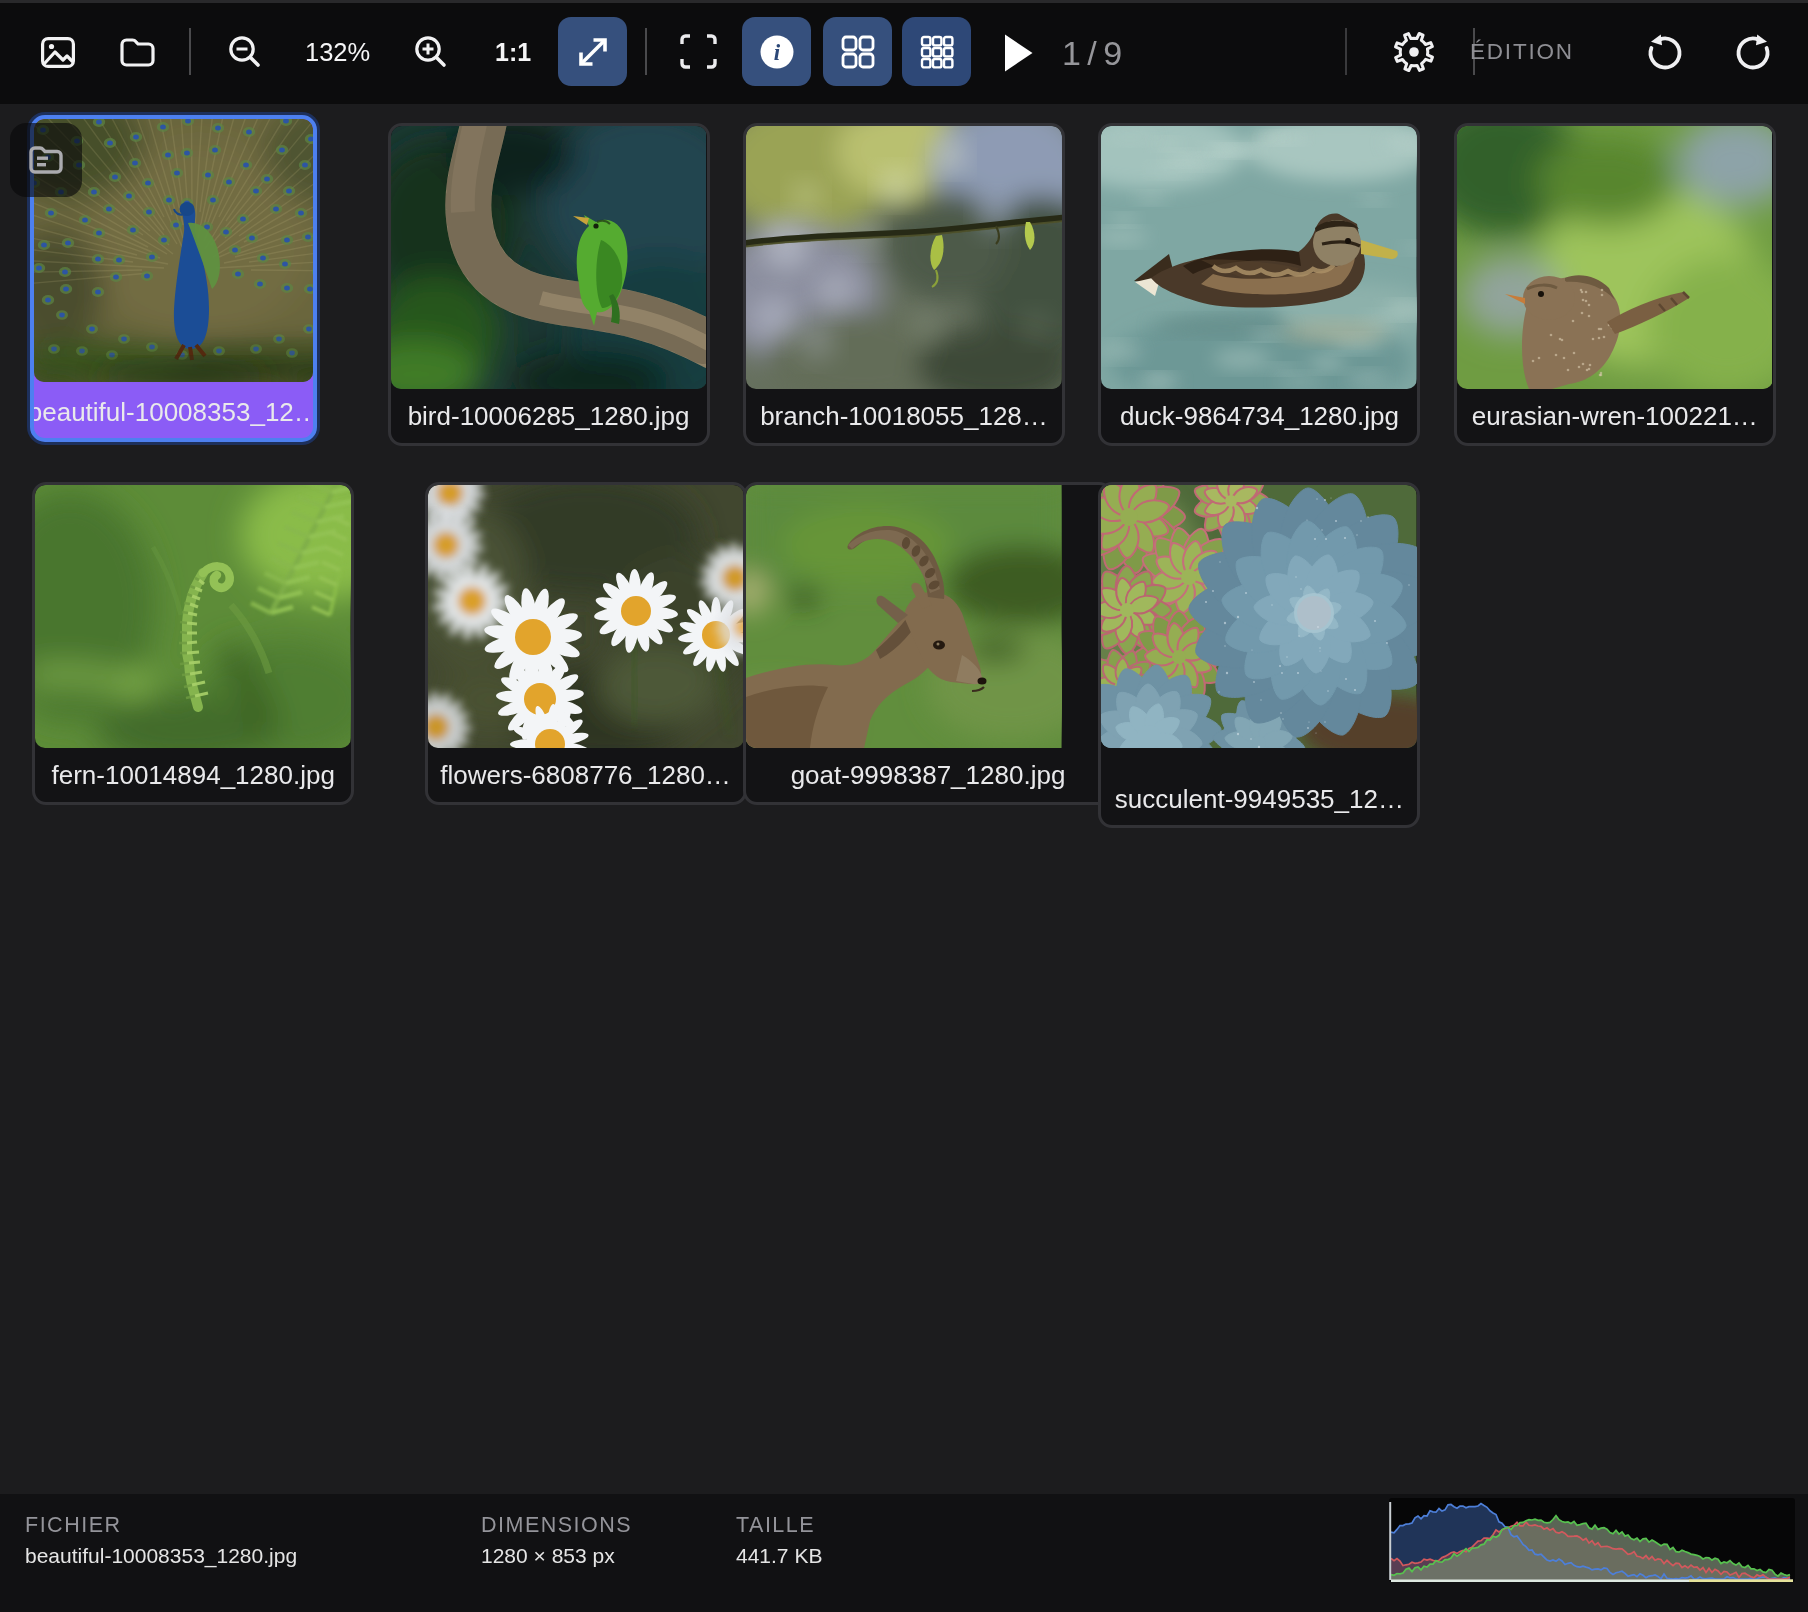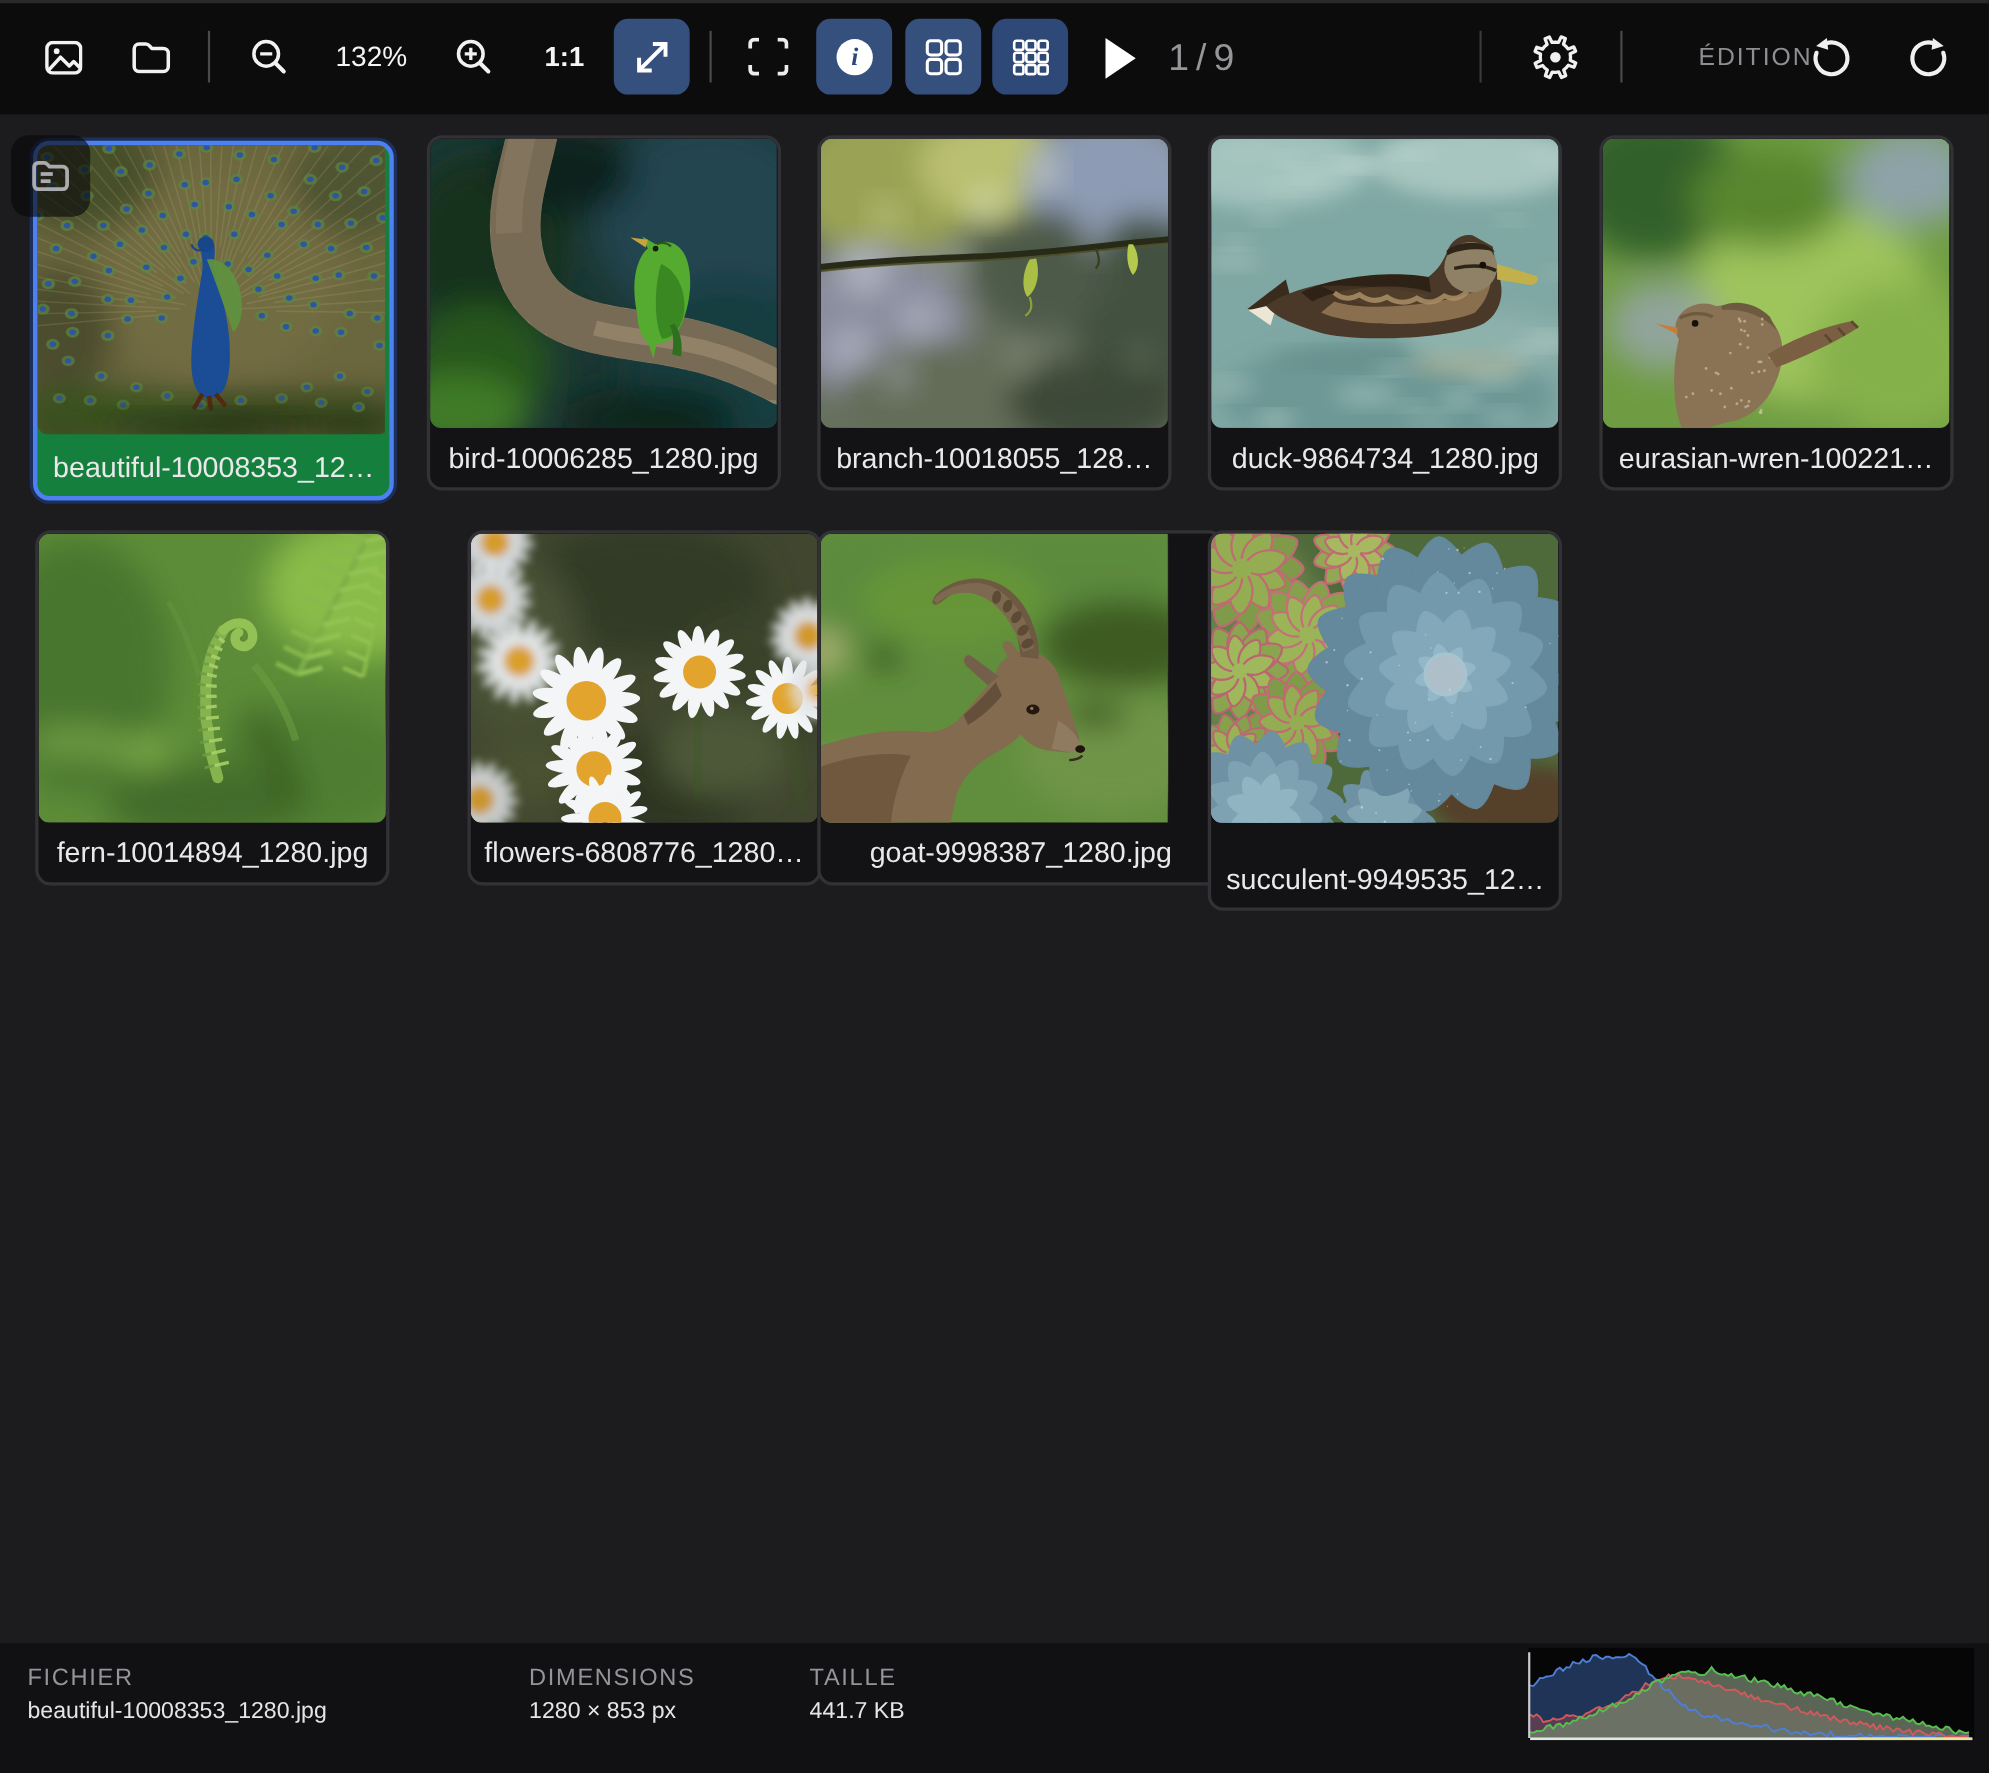--- a/index.html
+++ b/index.html
@@ -89,34 +89,34 @@
       <div class="ti" style="left:1003px;top:33px"><svg width="31" height="40" viewBox="0 0 31 40">
           <path d="M2,1.5 L29.5,20 L2,38.5 Z" fill="#fff"></path>
         </svg></div>
       <div class="ttxt" style="left:1062px;top:34px;font-size:34px;color:#96969a;letter-spacing:-1.5px;">1 / 9</div>
       <div class="tdiv" style="left:1345px;background:#3a3a3c"></div>
       <div class="ti" style="left:1393px;top:31px"><svg width="42" height="42" viewBox="0 0 42 42">
           <path d="M33.7,15.7 L34.6,18.6 L40.1,18.9 L40.1,23.1 L34.6,23.4 L33.7,26.3 L32.3,28.9 L36.0,33.0 L33.0,36.0 L28.9,32.3 L26.3,33.7 L23.4,34.6 L23.1,40.1 L18.9,40.1 L18.6,34.6 L15.7,33.7 L13.1,32.3 L9.0,36.0 L6.0,33.0 L9.7,28.9 L8.3,26.3 L7.4,23.4 L1.9,23.1 L1.9,18.9 L7.4,18.6 L8.3,15.7 L9.7,13.1 L6.0,9.0 L9.0,6.0 L13.1,9.7 L15.7,8.3 L18.6,7.4 L18.9,1.9 L23.1,1.9 L23.4,7.4 L26.3,8.3 L28.9,9.7 L33.0,6.0 L36.0,9.0 L32.3,13.1 Z" fill="none" stroke="#f0f0f2" stroke-width="3" stroke-linejoin="round" transform="rotate(22 21 21)"></path>
           <circle cx="21" cy="21" r="4.8" fill="#f0f0f2"></circle>
         </svg></div>
       <div class="tdiv" style="left:1473px"></div>
-      <div class="ttxt" style="left:1544px;top:39px;font-size:22.5px;color:#8e8e93;letter-spacing:1.8px;text-align:right;">ÉDITION</div>
+      <div class="ttxt" style="left:1470px;top:39px;font-size:22.5px;color:#8e8e93;letter-spacing:1.8px;text-align:right;">ÉDITION</div>
       <div class="ti" style="left:1644px;top:32px"><svg width="41" height="41" viewBox="0 0 41 41">
           <path d="M16.0,7.4 A14.5,14.5 0 1 1 7.4,16.0" fill="none" stroke="#f0f0f2" stroke-width="3.8" stroke-linecap="round"></path>
           <path d="M7.0,9.8 L16.8,2.6 L18.0,13.2 Z" fill="#f0f0f2"></path>
         </svg></div>
       <div class="ti" style="left:1733px;top:32px"><svg width="41" height="41" viewBox="0 0 41 41">
           <g transform="scale(-1,1) translate(-41,0)">
             <path d="M16.0,7.4 A14.5,14.5 0 1 1 7.4,16.0" fill="none" stroke="#f0f0f2" stroke-width="3.8" stroke-linecap="round"></path>
             <path d="M7.0,9.8 L16.8,2.6 L18.0,13.2 Z" fill="#f0f0f2"></path>
           </g>
         </svg></div>
     </div>
 <div id="content"></div>
-    <div class="card" style="left:30.3px;top:128px;width:328px;height:327.4px;border:4px solid #4d80f0;box-shadow:0 0 0 3px #1d305c;border-radius:15px;background:#15803d;">
+    <div class="card" style="left:30.3px;top:115px;width:287px;height:327.4px;border:4px solid #4d80f0;box-shadow:0 0 0 3px #1d305c;border-radius:15px;background:#8b5cf6;">
       <div class="im">
         <svg width="315.5" height="263" viewBox="0 0 315.5 263" style="display:block;">
           <filter id="pkb" x="-40%" y="-40%" width="180%" height="180%">
             <feGaussianBlur stdDeviation="14"></feGaussianBlur>
           </filter>
           <rect width="315.5" height="263" fill="#53552e"></rect>
           <g filter="url(#pkb)">
             <ellipse cx="158" cy="120" rx="210" ry="175" fill="#6a663e"></ellipse>
             <ellipse cx="165" cy="120" rx="112" ry="98" fill="#726c42"></ellipse>
             <ellipse cx="40" cy="25" rx="70" ry="55" fill="#474f2c"></ellipse>

